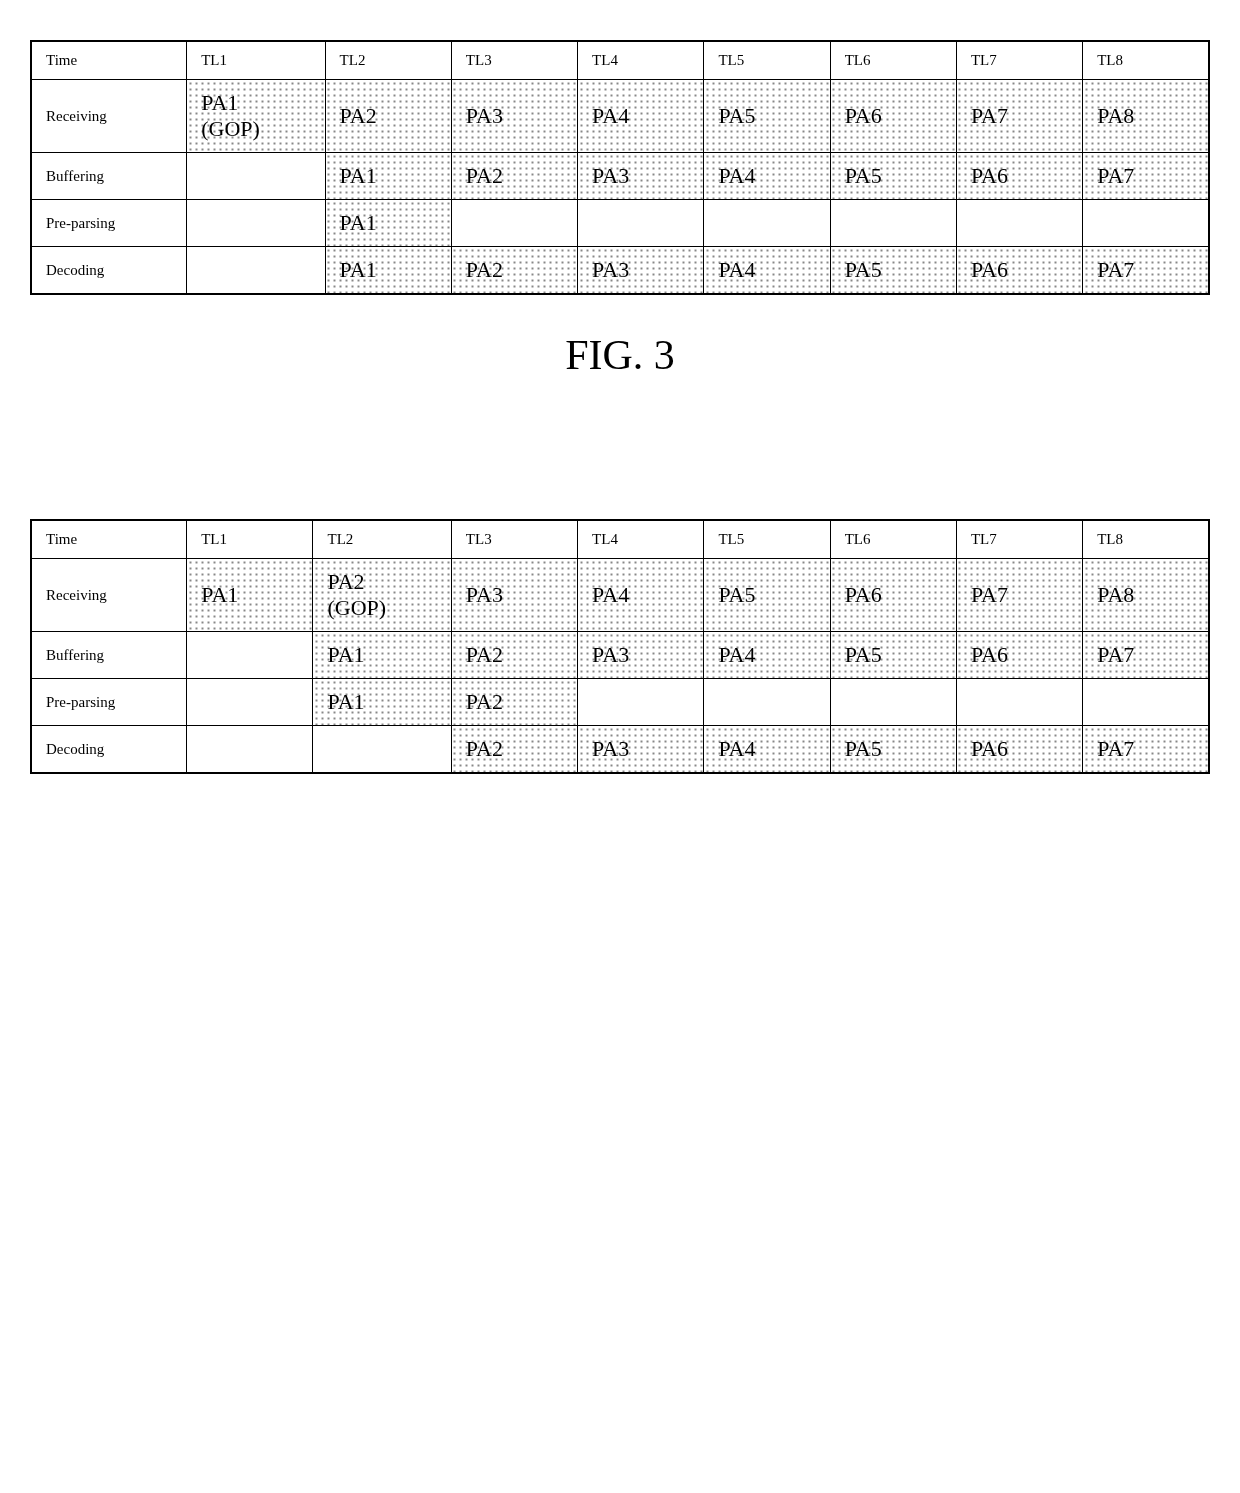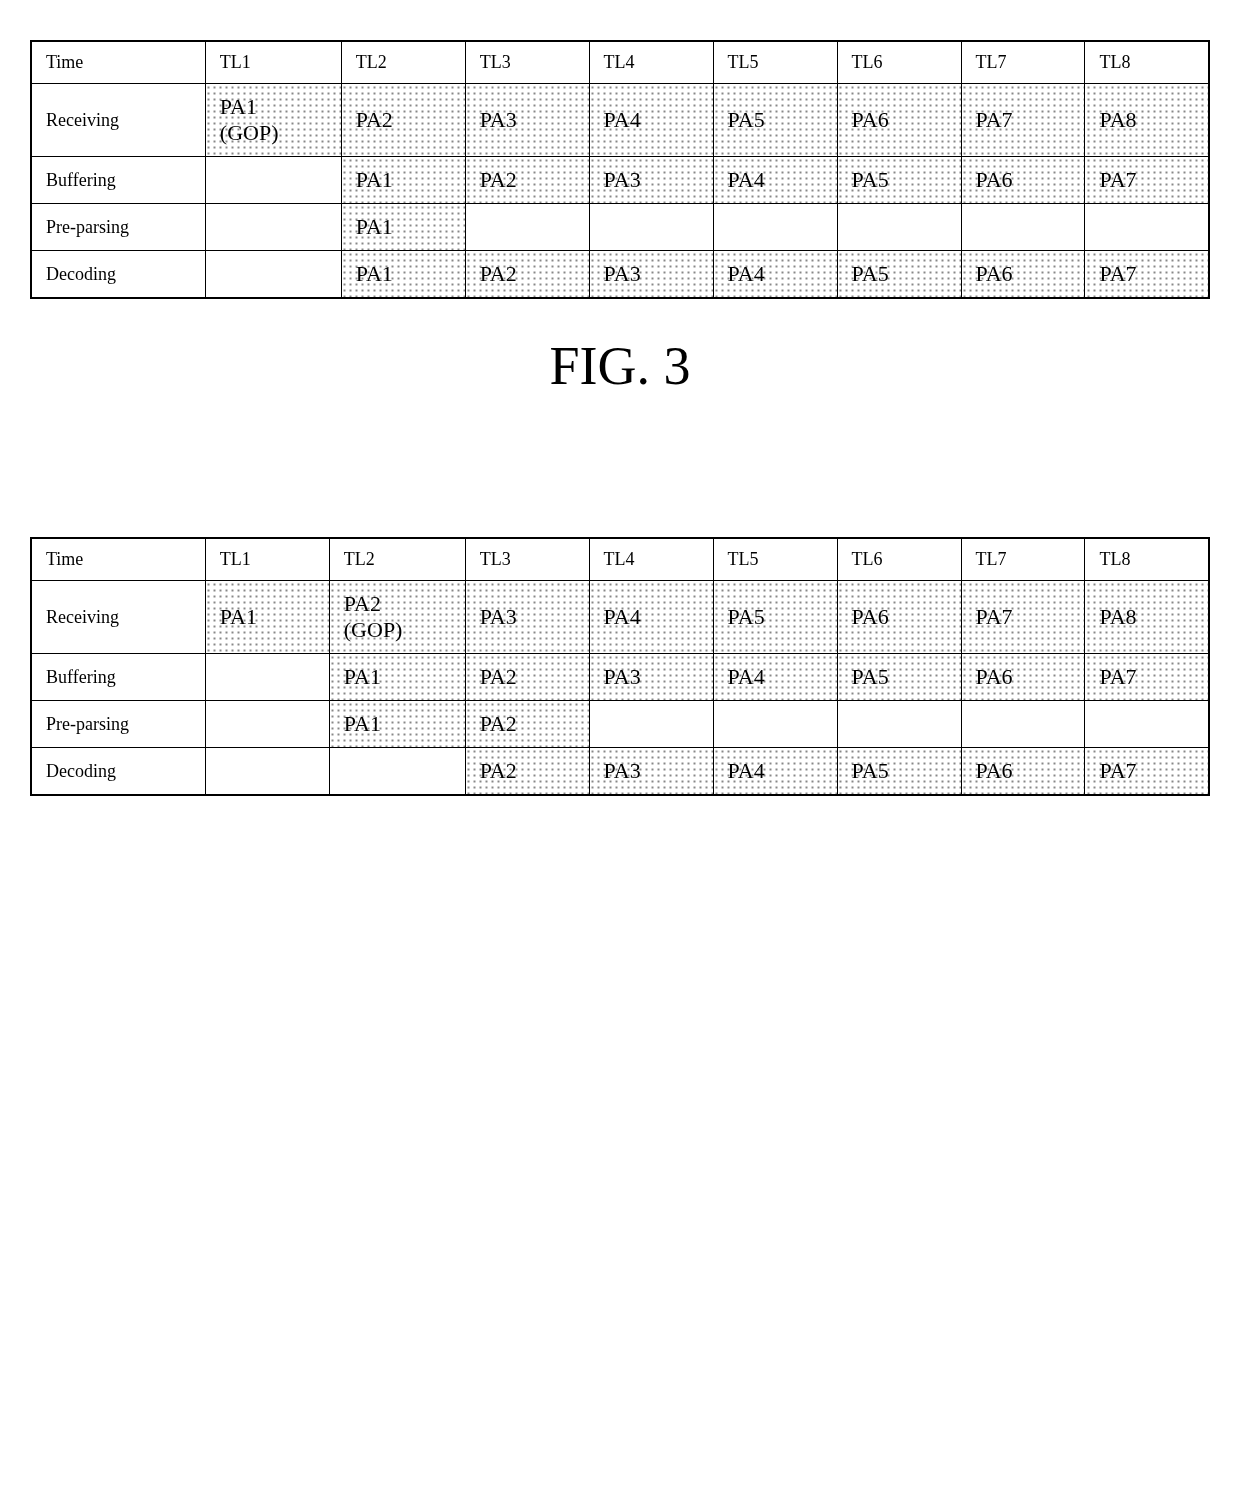--- a/index.html
+++ b/index.html
@@ -35,37 +35,37 @@
       border: 1.5px solid #000;
       padding: 10px 14px;
       font-size: 22px;
       vertical-align: middle;
       min-width: 80px;
       min-height: 60px;
     }
 
     .fig-table td.label-cell {
       background: #ffffff;
-      font-size: 18px;
+      font-size: 15px;
       white-space: nowrap;
     }
 
     .fig-table td.dotted-cell {
       background-image: radial-gradient(circle, #888 1px, transparent 1px);
       background-size: 6px 6px;
       background-color: #ffffff;
     }
 
     .fig-table td.empty-cell {
       background: #ffffff;
     }
 
     .fig-caption {
       text-align: center;
-      font-size: 54px;
+      font-size: 42px;
       margin-top: 36px;
       font-family: 'Times New Roman', Times, serif;
     }
 
     .spacer {
       height: 80px;
     }
   </style>
 </head>
 <body>

